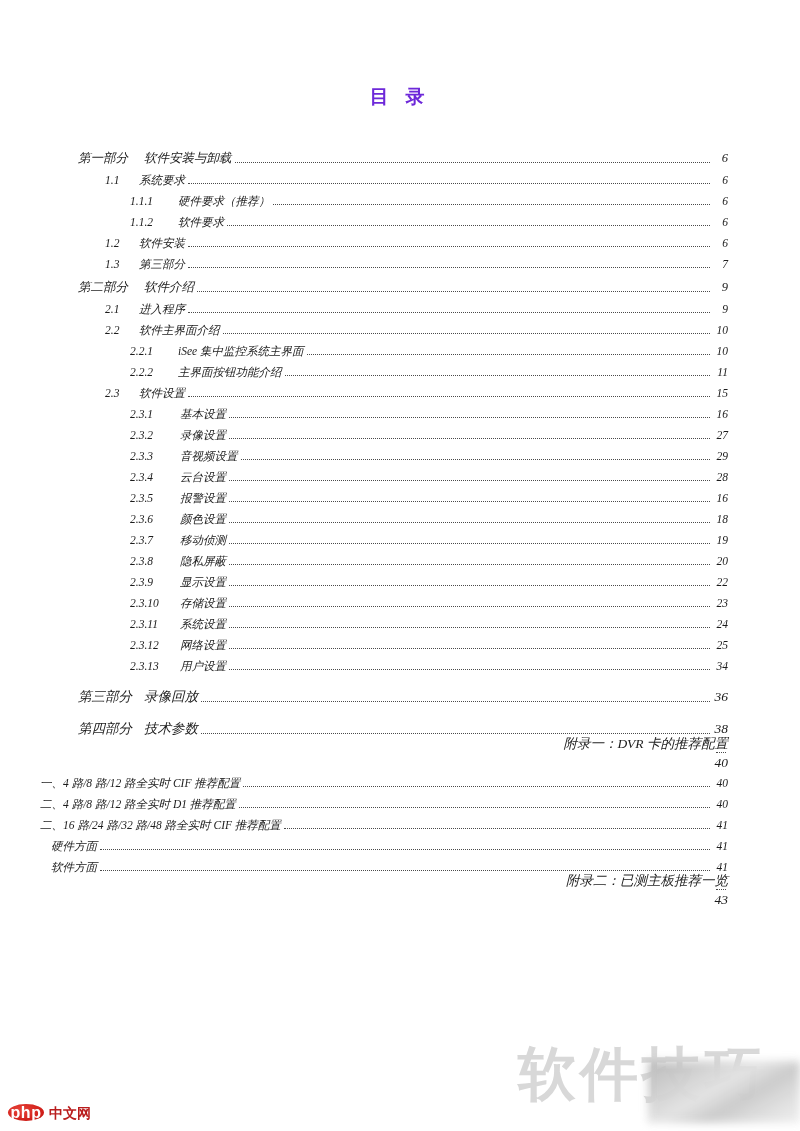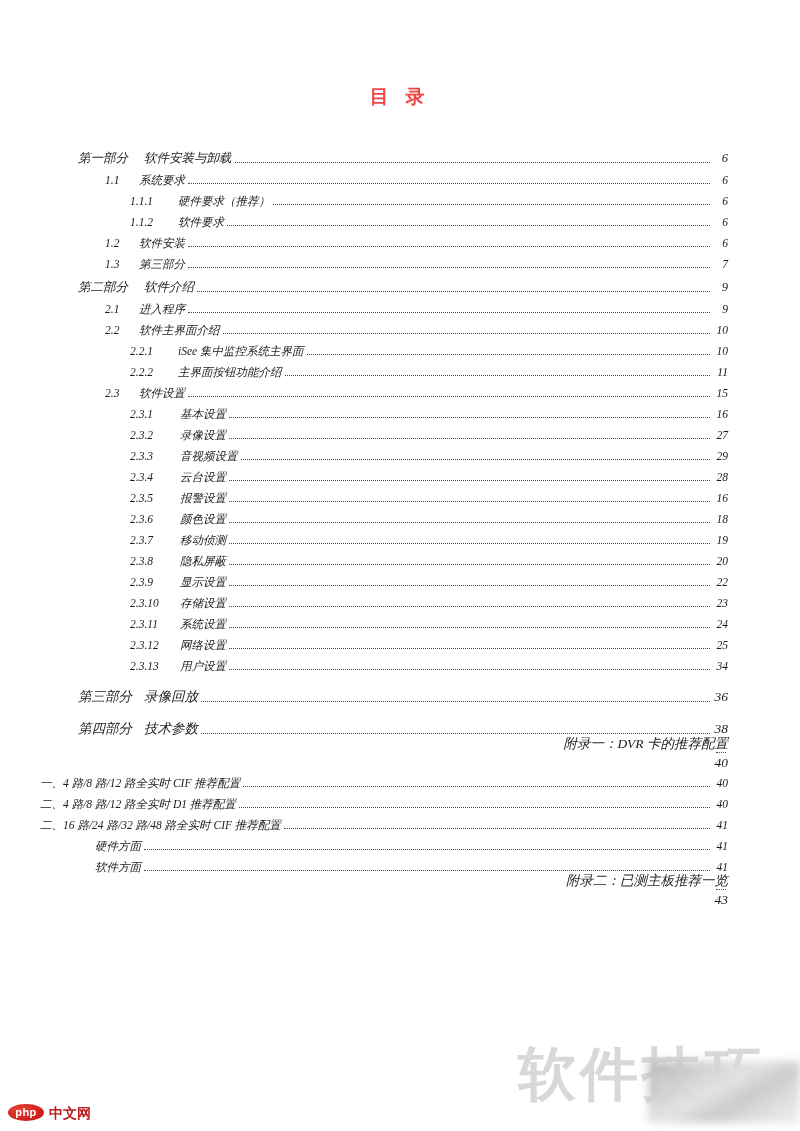--- a/index.html
+++ b/index.html
@@ -27,21 +27,21 @@
   
   .toc-title {
     position: absolute;
     left: 0;
     top: 84px;
     width: 800px;
     text-align: center;
     font-size: 19px;
     font-weight: bold;
     letter-spacing: 6px;
-    color: #ef4444;
+    color: #6d28d9;
     font-family: "Liberation Serif", "DejaVu Serif", serif;
   }
 
   
   .toc-list {
     position: absolute;
     left: 0;
     top: 142px;
     width: 800px;
   }
@@ -80,21 +80,21 @@
     text-align: right;
     min-width: 16px;
   }
 
   
   .lvl-part   { padding-left: 78px;  }
   .lvl-1      { padding-left: 105px; }
   .lvl-2      { padding-left: 130px; }
   .lvl-app    { padding-left: 78px; flex-direction: column;  }
   .lvl-app-1  { padding-left: 40px; }
-  .lvl-app-2  { padding-left: 95px;  }
+  .lvl-app-2  { padding-left: 51px;  }
 
   
   .toc-row.size-part   { height: 24px; }
   .toc-row.size-sub    { height: 21px; }
   .toc-row.size-big    { height: 32px; }
 
   .size-part .toc-label,
   .size-part .toc-page { font-size: 12.5px; }
 
   .size-big .toc-label,
@@ -148,21 +148,21 @@
     display: flex;
     align-items: center;
     gap: 5px;
   }
   .php-badge {
     width: 36px;
     height: 17px;
     border-radius: 50%;
     background: radial-gradient(ellipse at 35% 35%, #e8443a 0%, #cf1d17 70%, #a81410 100%);
     color: #ffffff;
-    font-size: 11px;
+    font-size: 16px;
     font-weight: bold;
     font-family: "Liberation Sans", sans-serif;
     display: flex;
     align-items: center;
     justify-content: center;
     letter-spacing: 0.5px;
     line-height: 1;
   }
   .php-cn {
     font-size: 14px;

